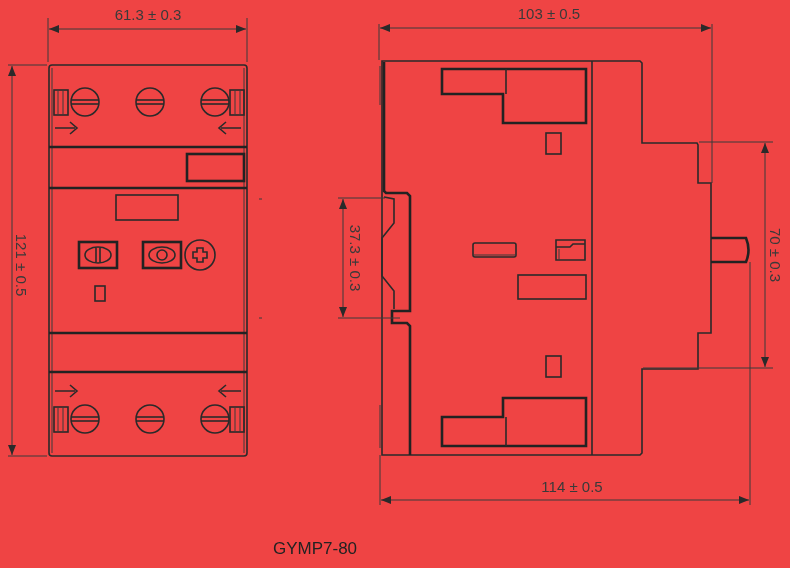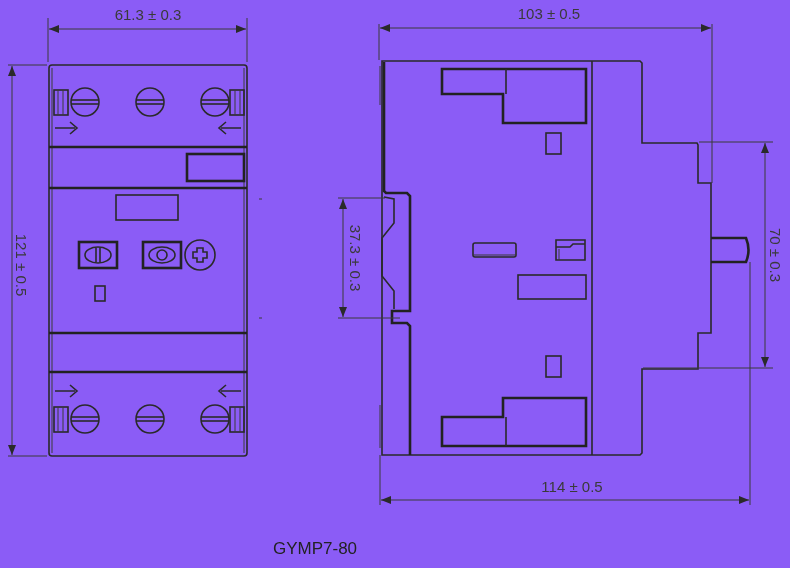--- a/index.html
+++ b/index.html
@@ -1,16 +1,16 @@
 <!DOCTYPE html>
 <html><head>
 <meta charset="utf-8">
 <style>
   html,body{margin:0;padding:0;background:#e6e7e9;}
-  #wrap{position:relative;width:790px;height:568px;background:#8b5cf6;overflow:hidden;}
+  #wrap{position:relative;width:790px;height:568px;background:#ef4444;overflow:hidden;}
   svg{position:absolute;left:0;top:0;}
   .dimtext{font-family:"Liberation Sans",sans-serif;font-size:15px;fill:#3a3a3a;}
   .caption{font-family:"Liberation Sans",sans-serif;font-size:17px;fill:#222;}
   .thin{stroke:#3a3a3a;stroke-width:1;fill:none;}
   .med{stroke:#2a2a2a;stroke-width:1.6;fill:none;}
   .thick{stroke:#222;stroke-width:2.6;fill:none;}
 </style>
 </head>
 <body>
 

